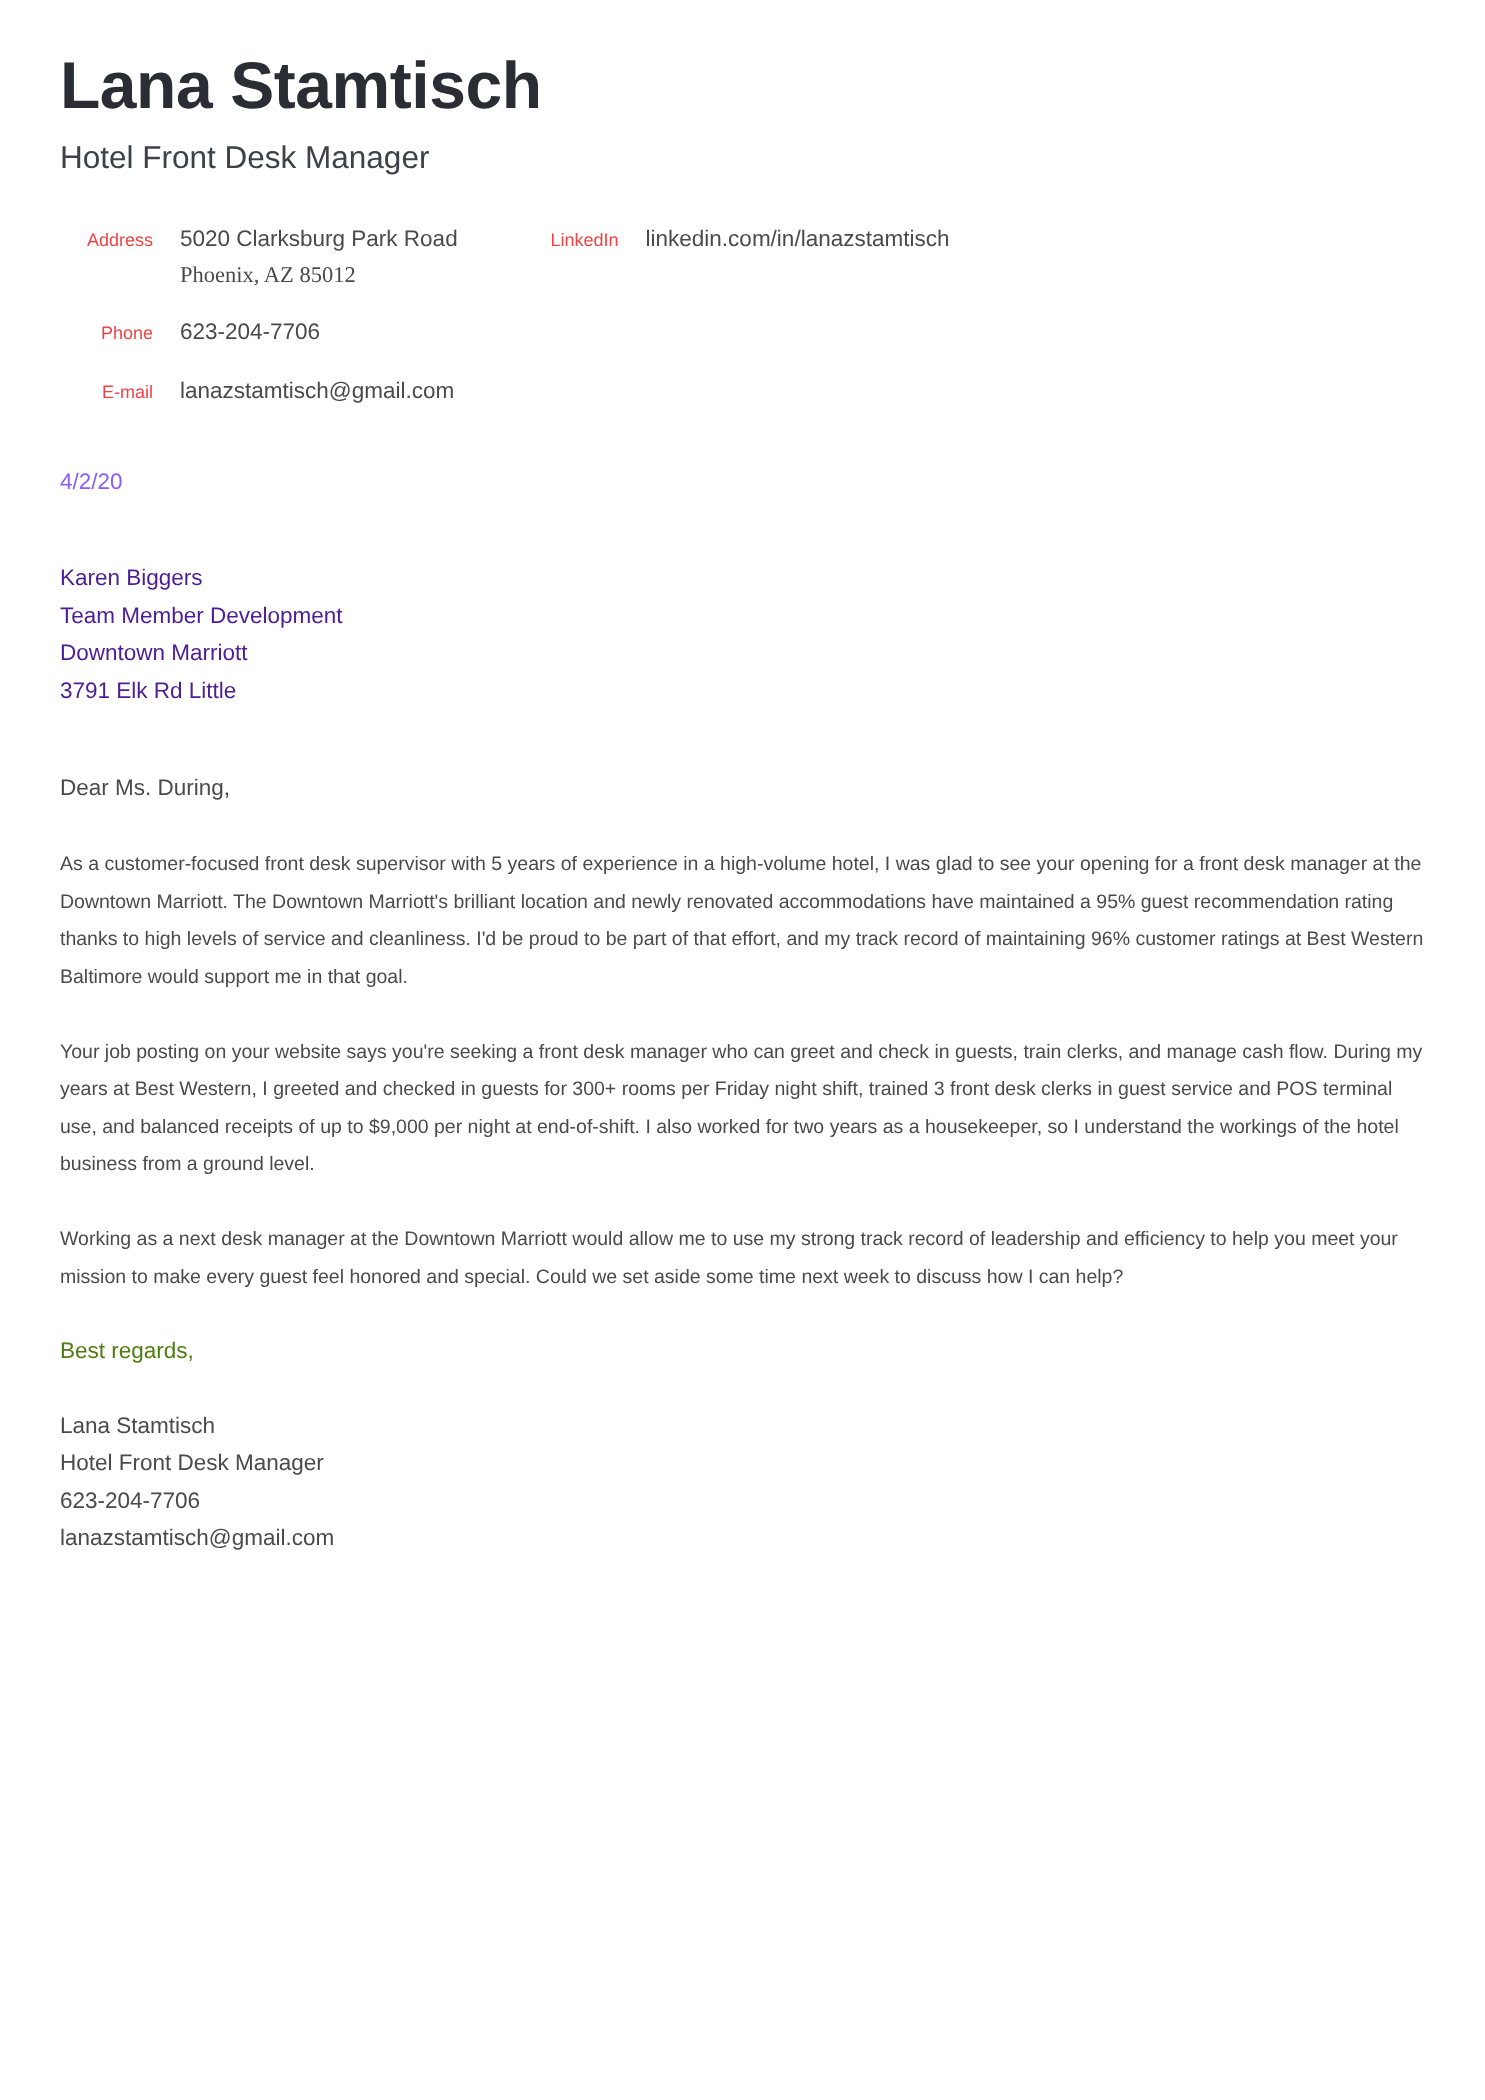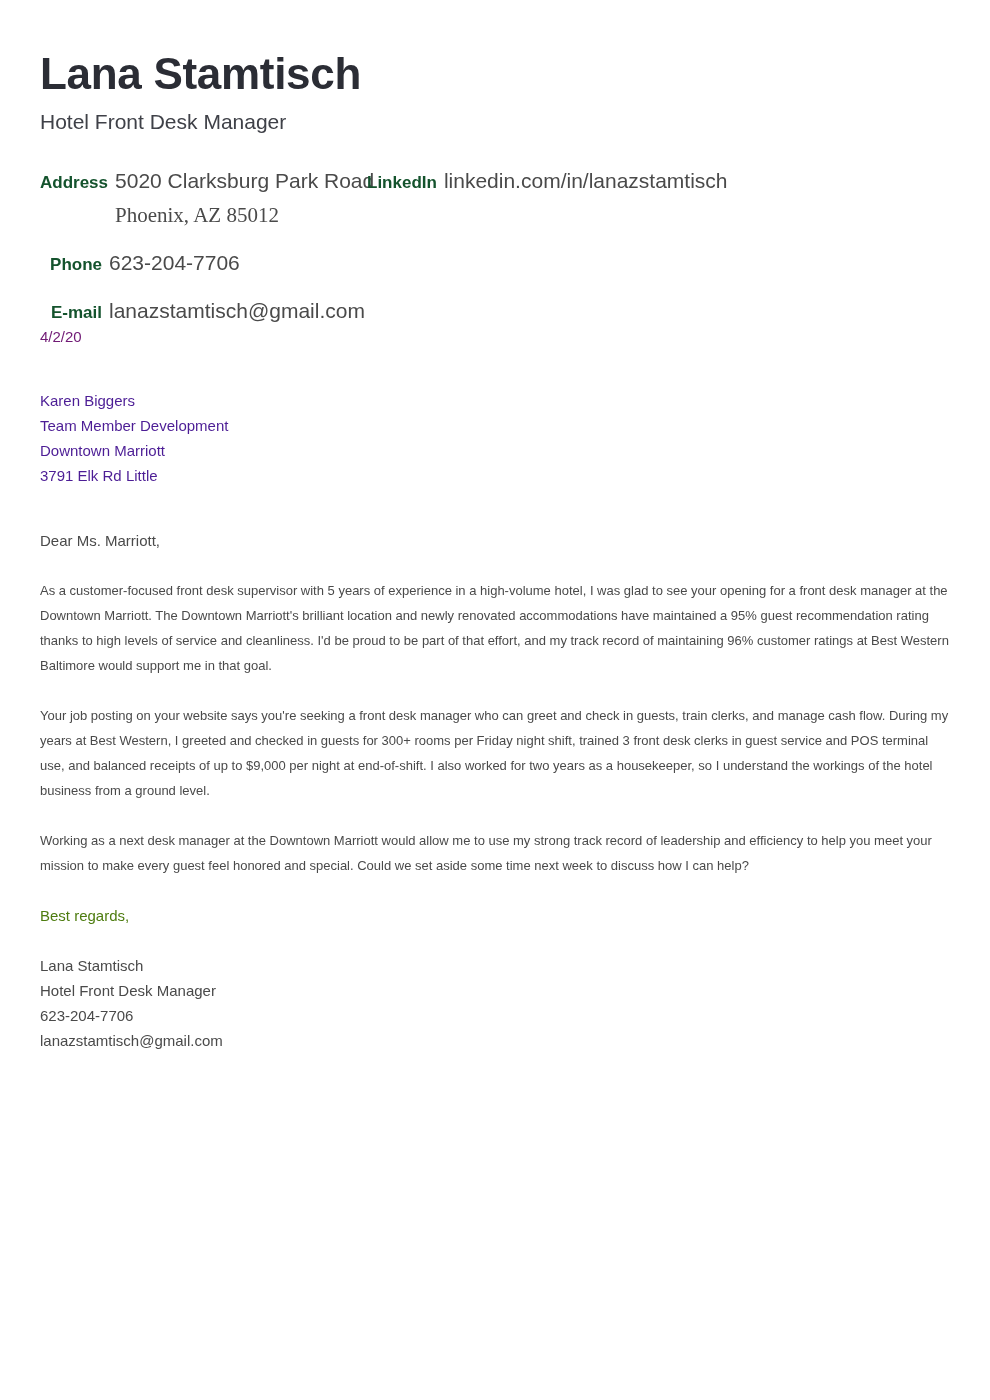--- a/index.html
+++ b/index.html
@@ -14,21 +14,21 @@
     font-family: "Liberation Sans", sans-serif;
     color: #4a4a4a;
     -webkit-font-smoothing: antialiased;
     overflow: hidden;
   }
   .page {
     width: 990px;
     height: 1012px;
     background: #ffffff;
     box-sizing: border-box;
-    padding: 16px 40px;
+    padding: 0 40px;
     position: relative;
   }
 
   
   .header {
     padding-top: 34px;
   }
   .cl-name {
     font-size: 44px;
     font-weight: bold;
@@ -58,47 +58,48 @@
   .contact-col-right {
     flex: 1 1 auto;
   }
   .contact-row {
     display: flex;
     align-items: baseline;
     margin-bottom: 14px;
   }
   .contact-row:last-child { margin-bottom: 0; }
   .contact-label {
-    font-size: 17px;
-    font-weight: bold;
-    color: #14532d;
+    font-size: 12px;
+    font-weight: normal;
+    color: #ef4444;
     text-align: right;
     flex: 0 0 62px;
     white-space: nowrap;
   }
   .contact-value {
-    font-size: 21px;
-    color: #4a4a4a;
-    margin-left: 7px;
+    font-size: 15px;
+    color: #4a4a4a;
+    margin-left: 18px;
     line-height: 1.62;
     white-space: nowrap;
   }
   .contact-value .addr-line2 {
     display: block;
     font-family: Liberation Serif, serif;
   }
   .label-linkedin {
     flex: 0 0 auto;
     text-align: left;
   }
 
   
   .date-line {
     font-size: 15px;
-    color: #701a75;
+    color: #8b5cf6;
+    margin-top: 40px;
   }
 
   
   .recipient {
     margin-top: 43px;
   }
   .recipient div {
     font-size: 15px;
     color: #4c1d95;
     line-height: 25px;
@@ -179,21 +180,21 @@
 
   <div class="date-line">4/2/20</div>
 
   <div class="recipient">
     <div>Karen Biggers</div>
     <div>Team Member Development</div>
     <div>Downtown Marriott</div>
     <div>3791 Elk Rd Little</div>
   </div>
 
-  <div class="salutation">Dear Ms. Marriott,</div>
+  <div class="salutation">Dear Ms. During,</div>
 
   <p class="body-para">As a customer-focused front desk supervisor with 5 years of experience in a high-volume hotel, I was glad to see your opening for a front desk manager at the Downtown Marriott. The Downtown Marriott's brilliant location and newly renovated accommodations have maintained a 95% guest recommendation rating thanks to high levels of service and cleanliness. I'd be proud to be part of that effort, and my track record of maintaining 96% customer ratings at Best Western Baltimore would support me in that goal.</p>
   <p class="body-para">Your job posting on your website says you're seeking a front desk manager who can greet and check in guests, train clerks, and manage cash flow. During my years at Best Western, I greeted and checked in guests for 300+ rooms per Friday night shift, trained 3 front desk clerks in guest service and POS terminal use, and balanced receipts of up to $9,000 per night at end-of-shift. I also worked for two years as a housekeeper, so I understand the workings of the hotel business from a ground level.</p>
   <p class="body-para">Working as a next desk manager at the Downtown Marriott would allow me to use my strong track record of leadership and efficiency to help you meet your mission to make every guest feel honored and special. Could we set aside some time next week to discuss how I can help?</p>
 
   <div class="closing">Best regards,</div>
 
   <div class="signature">
     <div>Lana Stamtisch</div>
     <div>Hotel Front Desk Manager</div>

